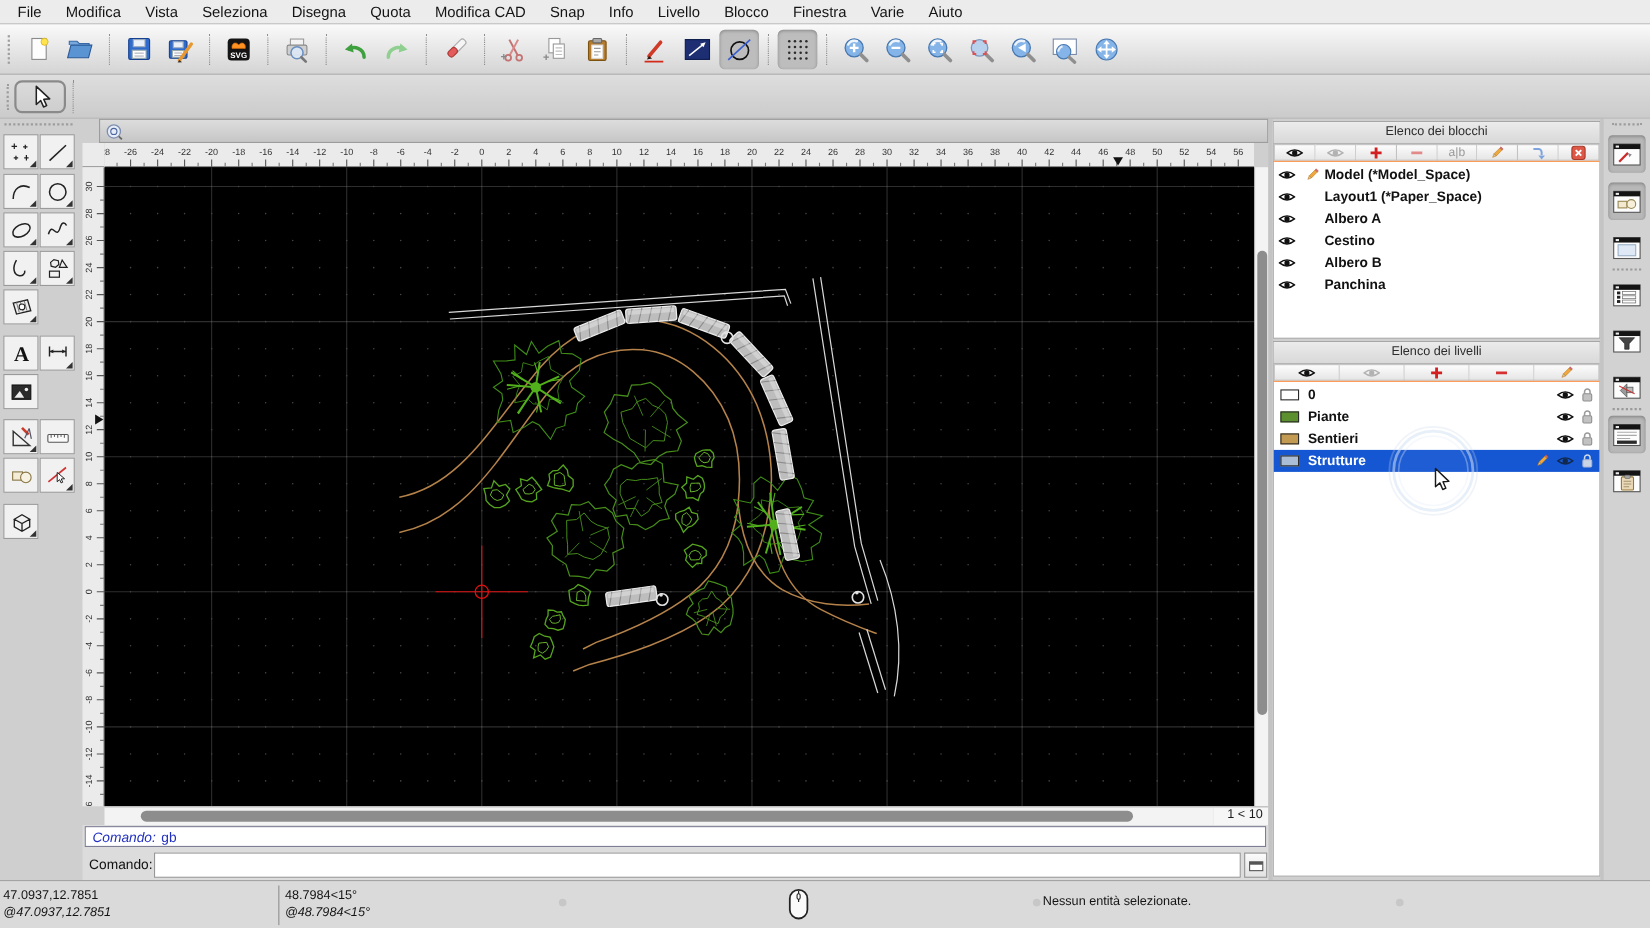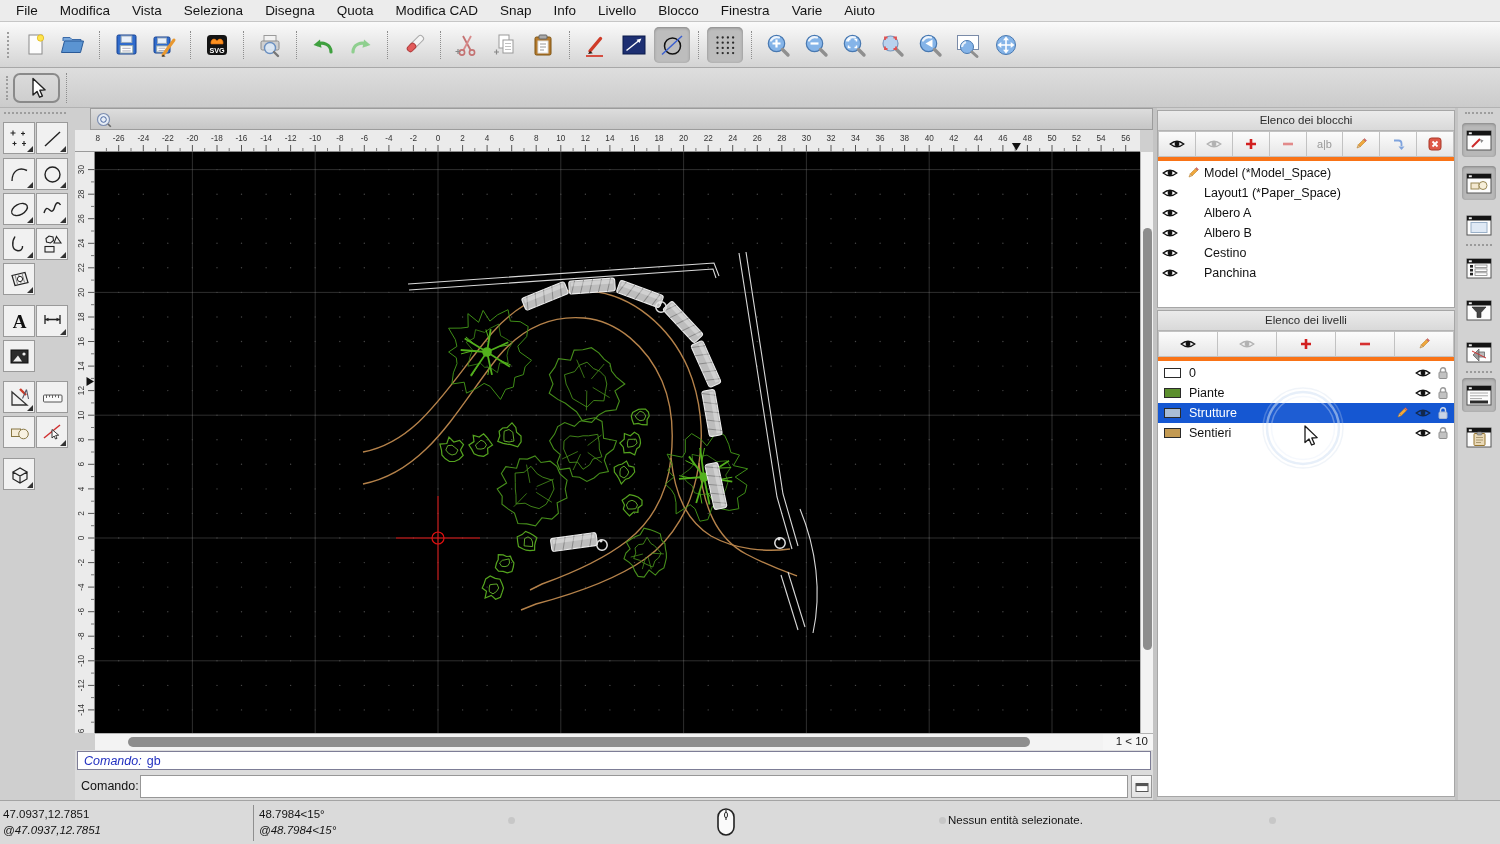--- a/index.html
+++ b/index.html
@@ -65,25 +65,25 @@
 
   .panel{position:absolute;left:1157px;width:298px;background:#fff;border:1px solid #a6a6a6;}
   #blockspanel{top:110px;height:198px;}
   #layerspanel{top:310px;height:487px;}
   .panel-header{position:relative;height:20px;background:linear-gradient(#ebebeb,#d9d9d9);
                 border-bottom:1px solid #b4b4b4;}
   .panel-title{position:absolute;left:0;right:0;top:3px;text-align:center;font-size:11.5px;color:#2c2c2c;}
   .wbtn{position:absolute;top:3px;width:14px;height:14px;border:none;background:transparent;padding:0;
         display:flex;align-items:center;justify-content:center;}
   .wbtn.close{left:4px;} .wbtn.float{left:20px;}
-  .panel-toolbar{display:flex;height:30px;border-bottom:4px solid #f97316;}
+  .panel-toolbar{display:flex;height:16px;border-bottom:1px solid #f97316;}
   .ptbtn{flex:1;border:1px solid #c2c2c2;border-left:none;background:linear-gradient(#fcfcfc,#e6e6e6);
          display:flex;align-items:center;justify-content:center;padding:0;font-size:11px;color:#999;}
   .ptbtn:first-child{border-left:1px solid #c2c2c2;}
-  .prow{height:20px;display:flex;align-items:center;font-size:12.5px;color:#111;}
+  .prow{height:20px;display:flex;align-items:center;font-size:12.5px;color:#111;font-weight:bold;}
   .prow.selected{background:#1557d2;color:#fff;}
   .prow .cell-eye{width:24px;display:flex;justify-content:center;}
   .prow .cell-pencil{width:22px;display:flex;justify-content:center;}
   .prow .right-icons{margin-left:auto;display:flex;align-items:center;gap:6px;padding-right:5px;}
   .swatch{width:17px;height:10px;border:1px solid #2a2a2a;margin:0 8px 0 6px;flex:none;}
 
   
   #dockstrip{position:absolute;left:1458px;top:108px;width:42px;height:692px;background:#d2d2d2;}
   #dockstrip .hhandle{position:absolute;left:7px;top:4px;width:28px;height:0;border-top:2px dotted #9d9d9d;}
   .dbtn{position:absolute;left:4px;width:34px;height:34px;border:none;background:transparent;border-radius:4px;
@@ -947,31 +947,31 @@
           <span>Albero A</span>
         </div>
         <div class="prow">
           <span class="cell-eye">
             <svg width="16" height="12" viewBox="0 0 16 12" xmlns="http://www.w3.org/2000/svg">
               <path d="M1.2,6 Q8,0.5 14.8,6 Q8,11.5 1.2,6 Z" fill="none" stroke="#111" stroke-width="1.3"></path>
               <circle cx="8" cy="6" r="2.4" fill="#111"></circle>
             </svg>
           </span>
           <span class="cell-pencil"></span>
-          <span>Albero B</span>
+          <span>Cestino</span>
         </div>
         <div class="prow">
           <span class="cell-eye">
             <svg width="16" height="12" viewBox="0 0 16 12" xmlns="http://www.w3.org/2000/svg">
               <path d="M1.2,6 Q8,0.5 14.8,6 Q8,11.5 1.2,6 Z" fill="none" stroke="#111" stroke-width="1.3"></path>
               <circle cx="8" cy="6" r="2.4" fill="#111"></circle>
             </svg>
           </span>
           <span class="cell-pencil"></span>
-          <span>Cestino</span>
+          <span>Albero B</span>
         </div>
         <div class="prow">
           <span class="cell-eye">
             <svg width="16" height="12" viewBox="0 0 16 12" xmlns="http://www.w3.org/2000/svg">
               <path d="M1.2,6 Q8,0.5 14.8,6 Q8,11.5 1.2,6 Z" fill="none" stroke="#111" stroke-width="1.3"></path>
               <circle cx="8" cy="6" r="2.4" fill="#111"></circle>
             </svg>
           </span>
           <span class="cell-pencil"></span>
           <span>Panchina</span>
@@ -1041,52 +1041,52 @@
             <svg width="16" height="12" viewBox="0 0 16 12" xmlns="http://www.w3.org/2000/svg">
               <path d="M1.2,6 Q8,0.5 14.8,6 Q8,11.5 1.2,6 Z" fill="none" stroke="#111" stroke-width="1.3"></path>
               <circle cx="8" cy="6" r="2.4" fill="#111"></circle>
             </svg>
             <svg width="12" height="14" viewBox="0 0 12 14" xmlns="http://www.w3.org/2000/svg">
               <path d="M3.5,6 V4.2 a2.5,2.5 0 0 1 5,0 V6" fill="none" stroke="#9a9a9a" stroke-width="1.4"></path>
               <rect x="2" y="6" width="8" height="6.5" rx="1" fill="#c2c2c2" stroke="#8f8f8f"></rect>
             </svg>
           </span>
         </div>
+        <div class="prow">
+          <span class="swatch" style="background:#c39a52"></span>
+          <span>Sentieri</span>
+          <span class="right-icons">
+            <svg width="16" height="12" viewBox="0 0 16 12" xmlns="http://www.w3.org/2000/svg">
+              <path d="M1.2,6 Q8,0.5 14.8,6 Q8,11.5 1.2,6 Z" fill="none" stroke="#111" stroke-width="1.3"></path>
+              <circle cx="8" cy="6" r="2.4" fill="#111"></circle>
+            </svg>
+            <svg width="12" height="14" viewBox="0 0 12 14" xmlns="http://www.w3.org/2000/svg">
+              <path d="M3.5,6 V4.2 a2.5,2.5 0 0 1 5,0 V6" fill="none" stroke="#9a9a9a" stroke-width="1.4"></path>
+              <rect x="2" y="6" width="8" height="6.5" rx="1" fill="#c2c2c2" stroke="#8f8f8f"></rect>
+            </svg>
+          </span>
+        </div>
         <div class="prow selected">
           <span class="swatch" style="background:#a9bdd6"></span>
           <span>Strutture</span>
           <span class="right-icons">
             <svg width="14" height="14" viewBox="0 0 14 14" xmlns="http://www.w3.org/2000/svg">
               <g transform="rotate(45 7 7)">
                 <rect x="5.6" y=".6" width="2.8" height="1.7" fill="#d86a6a" stroke="#a44" stroke-width=".4"></rect>
                 <rect x="5.6" y="2.3" width="2.8" height="7.2" fill="#f0a73c" stroke="#b57a20" stroke-width=".5"></rect>
                 <path d="M5.6,9.5 h2.8 l-1.4,3.2 Z" fill="#e8c090" stroke="#b57a20" stroke-width=".5"></path>
               </g>
             </svg>
             <svg width="16" height="12" viewBox="0 0 16 12" xmlns="http://www.w3.org/2000/svg">
               <path d="M1.2,6 Q8,0.5 14.8,6 Q8,11.5 1.2,6 Z" fill="none" stroke="#12294e" stroke-width="1.3"></path>
               <circle cx="8" cy="6" r="2.4" fill="#12294e"></circle>
             </svg>
             <svg width="12" height="14" viewBox="0 0 12 14" xmlns="http://www.w3.org/2000/svg">
               <path d="M3.5,6 V4.2 a2.5,2.5 0 0 1 5,0 V6" fill="none" stroke="#cdd8ea" stroke-width="1.4"></path>
               <rect x="2" y="6" width="8" height="6.5" rx="1" fill="#c9d4e6" stroke="#a9b8d2"></rect>
-            </svg>
-          </span>
-        </div>
-        <div class="prow">
-          <span class="swatch" style="background:#c39a52"></span>
-          <span>Sentieri</span>
-          <span class="right-icons">
-            <svg width="16" height="12" viewBox="0 0 16 12" xmlns="http://www.w3.org/2000/svg">
-              <path d="M1.2,6 Q8,0.5 14.8,6 Q8,11.5 1.2,6 Z" fill="none" stroke="#111" stroke-width="1.3"></path>
-              <circle cx="8" cy="6" r="2.4" fill="#111"></circle>
-            </svg>
-            <svg width="12" height="14" viewBox="0 0 12 14" xmlns="http://www.w3.org/2000/svg">
-              <path d="M3.5,6 V4.2 a2.5,2.5 0 0 1 5,0 V6" fill="none" stroke="#9a9a9a" stroke-width="1.4"></path>
-              <rect x="2" y="6" width="8" height="6.5" rx="1" fill="#c2c2c2" stroke="#8f8f8f"></rect>
             </svg>
           </span>
         </div>
       </div>
   </div>
 
   <div id="splitter2"></div>
   <div id="dockstrip">
       <div class="hhandle"></div>
       <button class="dbtn pressed" style="top:15px">

